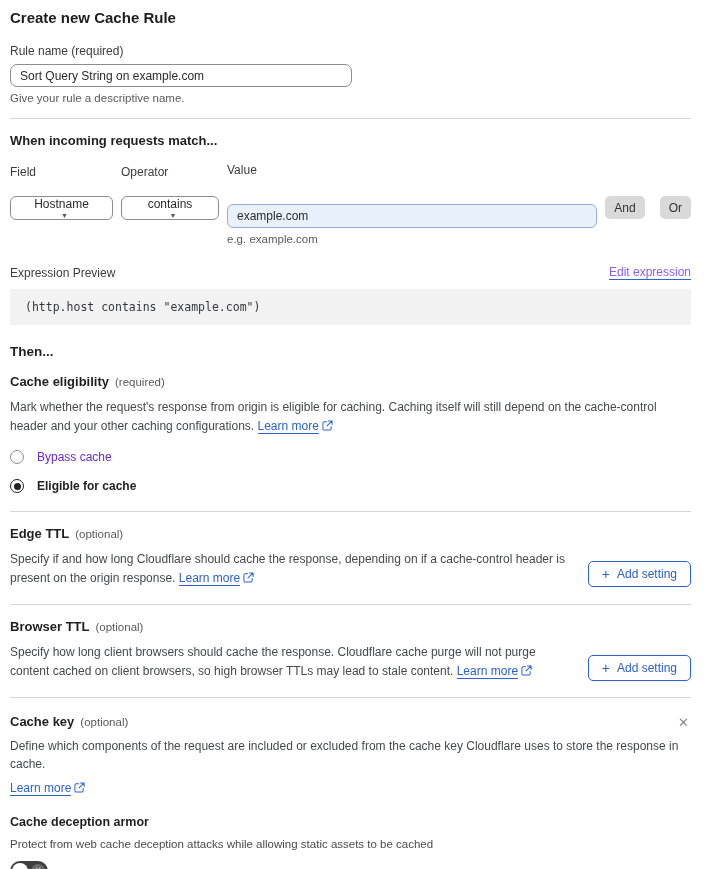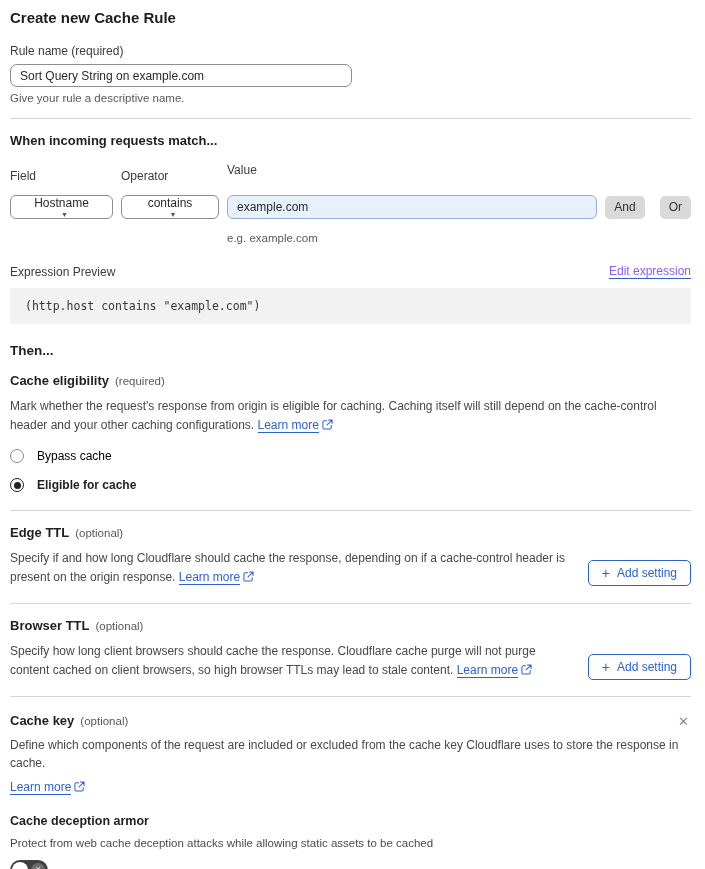--- a/index.html
+++ b/index.html
@@ -75,20 +75,21 @@
     width: 100%;
     height: 24px;
     border: 1px solid #93aeda;
     border-radius: 6px;
     background: #e8f0fc;
     padding: 0 9px;
     font-size: 12px;
     font-family: "Liberation Sans", sans-serif;
     color: #2b2b2b;
     outline: none;
+    margin-top: 17px;
   }
   .gray-btn {
     flex: none;
     height: 23px;
     background: #d9d9d9;
     color: #323232;
     border: none;
     border-radius: 5px;
     font-size: 12px;
     font-family: "Liberation Sans", sans-serif;
@@ -154,21 +155,21 @@
     flex: none;
     display: flex; align-items: center; justify-content: center;
   }
   .radio-circle.checked { border-color: #222; }
   .radio-circle.checked::after {
     content: "";
     width: 7px; height: 7px;
     border-radius: 50%;
     background: #222;
   }
-  .radio-label { font-size: 12px; color: #000000; }
+  .radio-label { font-size: 12px; color: #6d28d9; }
   .radio-label.selected { font-weight: bold; color: #1f1f1f; }
   .setting-section {
     display: flex;
     justify-content: space-between;
     align-items: flex-end;
   }
   .setting-text { max-width: 560px; }
   .add-setting-btn {
     flex: none;
     display: flex;
@@ -240,21 +241,21 @@
 <input class="text-input" type="text" value="Sort Query String on example.com" style="">
 <div class="help-text">Give your rule a descriptive name.</div>
 
 <hr class="divider">
 
 <div class="section-heading">When incoming requests match...</div>
 
 <div class="match-labels">
   <div class="col-field field-label" style="margin-bottom:0">Field</div>
   <div class="col-operator field-label" style="margin-bottom:0">Operator</div>
-  <div class="col-value field-label" style="margin-bottom:12px">Value</div>
+  <div class="col-value field-label" style="margin-bottom:4px">Value</div>
   <div style="width:70px;flex:none"></div>
 </div>
 
 <div class="match-row">
   <div class="select col-field">
     <span>Hostname</span>
     <span class="caret">▼</span>
   </div>
   <div class="select col-operator">
     <span>contains</span>
@@ -263,21 +264,21 @@
   <div class="col-value">
     <input class="value-input" type="text" value="example.com" style="">
   </div>
   <button class="gray-btn">And</button>
   <button class="gray-btn or">Or</button>
 </div>
 
 <div class="match-labels" style="margin-top:5px">
   <div class="col-field"></div>
   <div class="col-operator"></div>
-  <div class="col-value help-text" style="margin-top:8px">e.g. example.com</div>
+  <div class="col-value help-text" style="margin-top:0">e.g. example.com</div>
   <div style="width:70px;flex:none"></div>
 </div>
 
 <div class="expr-row">
   <span class="expr-label">Expression Preview</span>
   <a class="link">Edit expression</a>
 </div>
 
 <div class="code-block">(http.host contains "example.com")</div>
 

